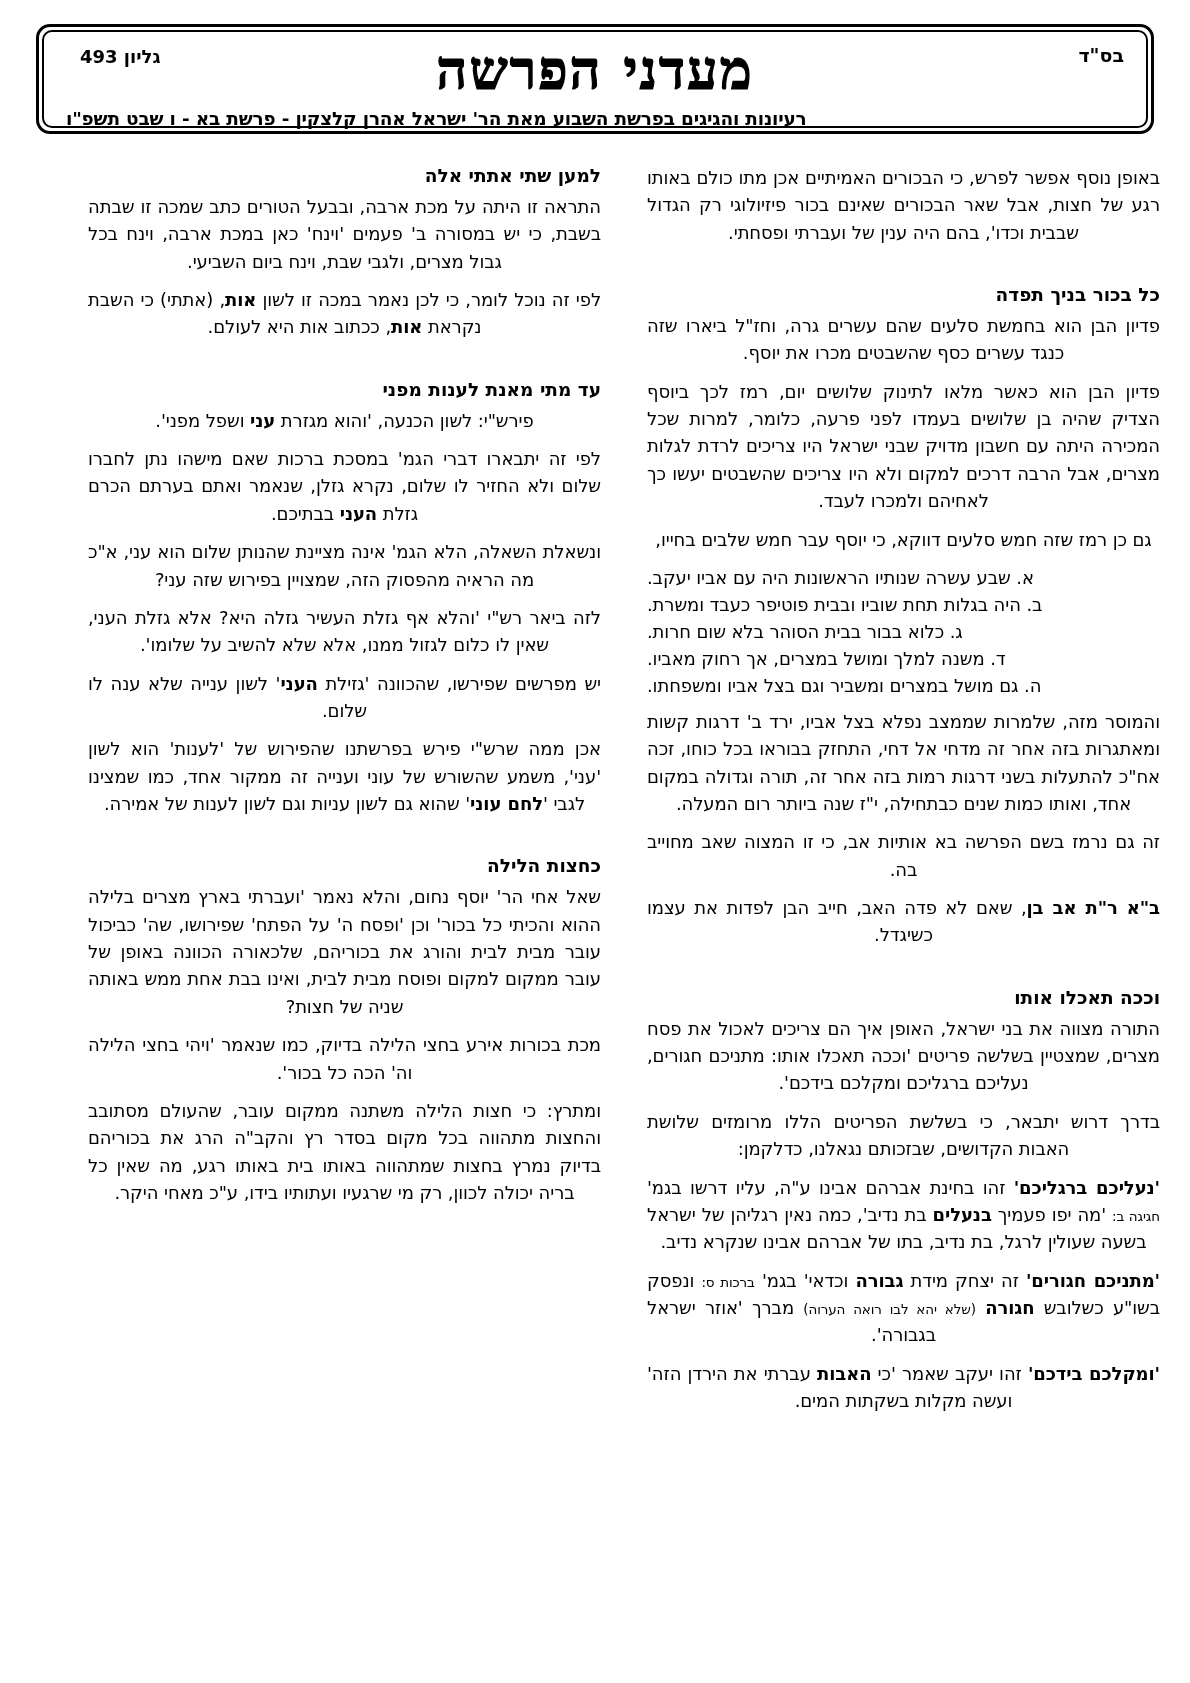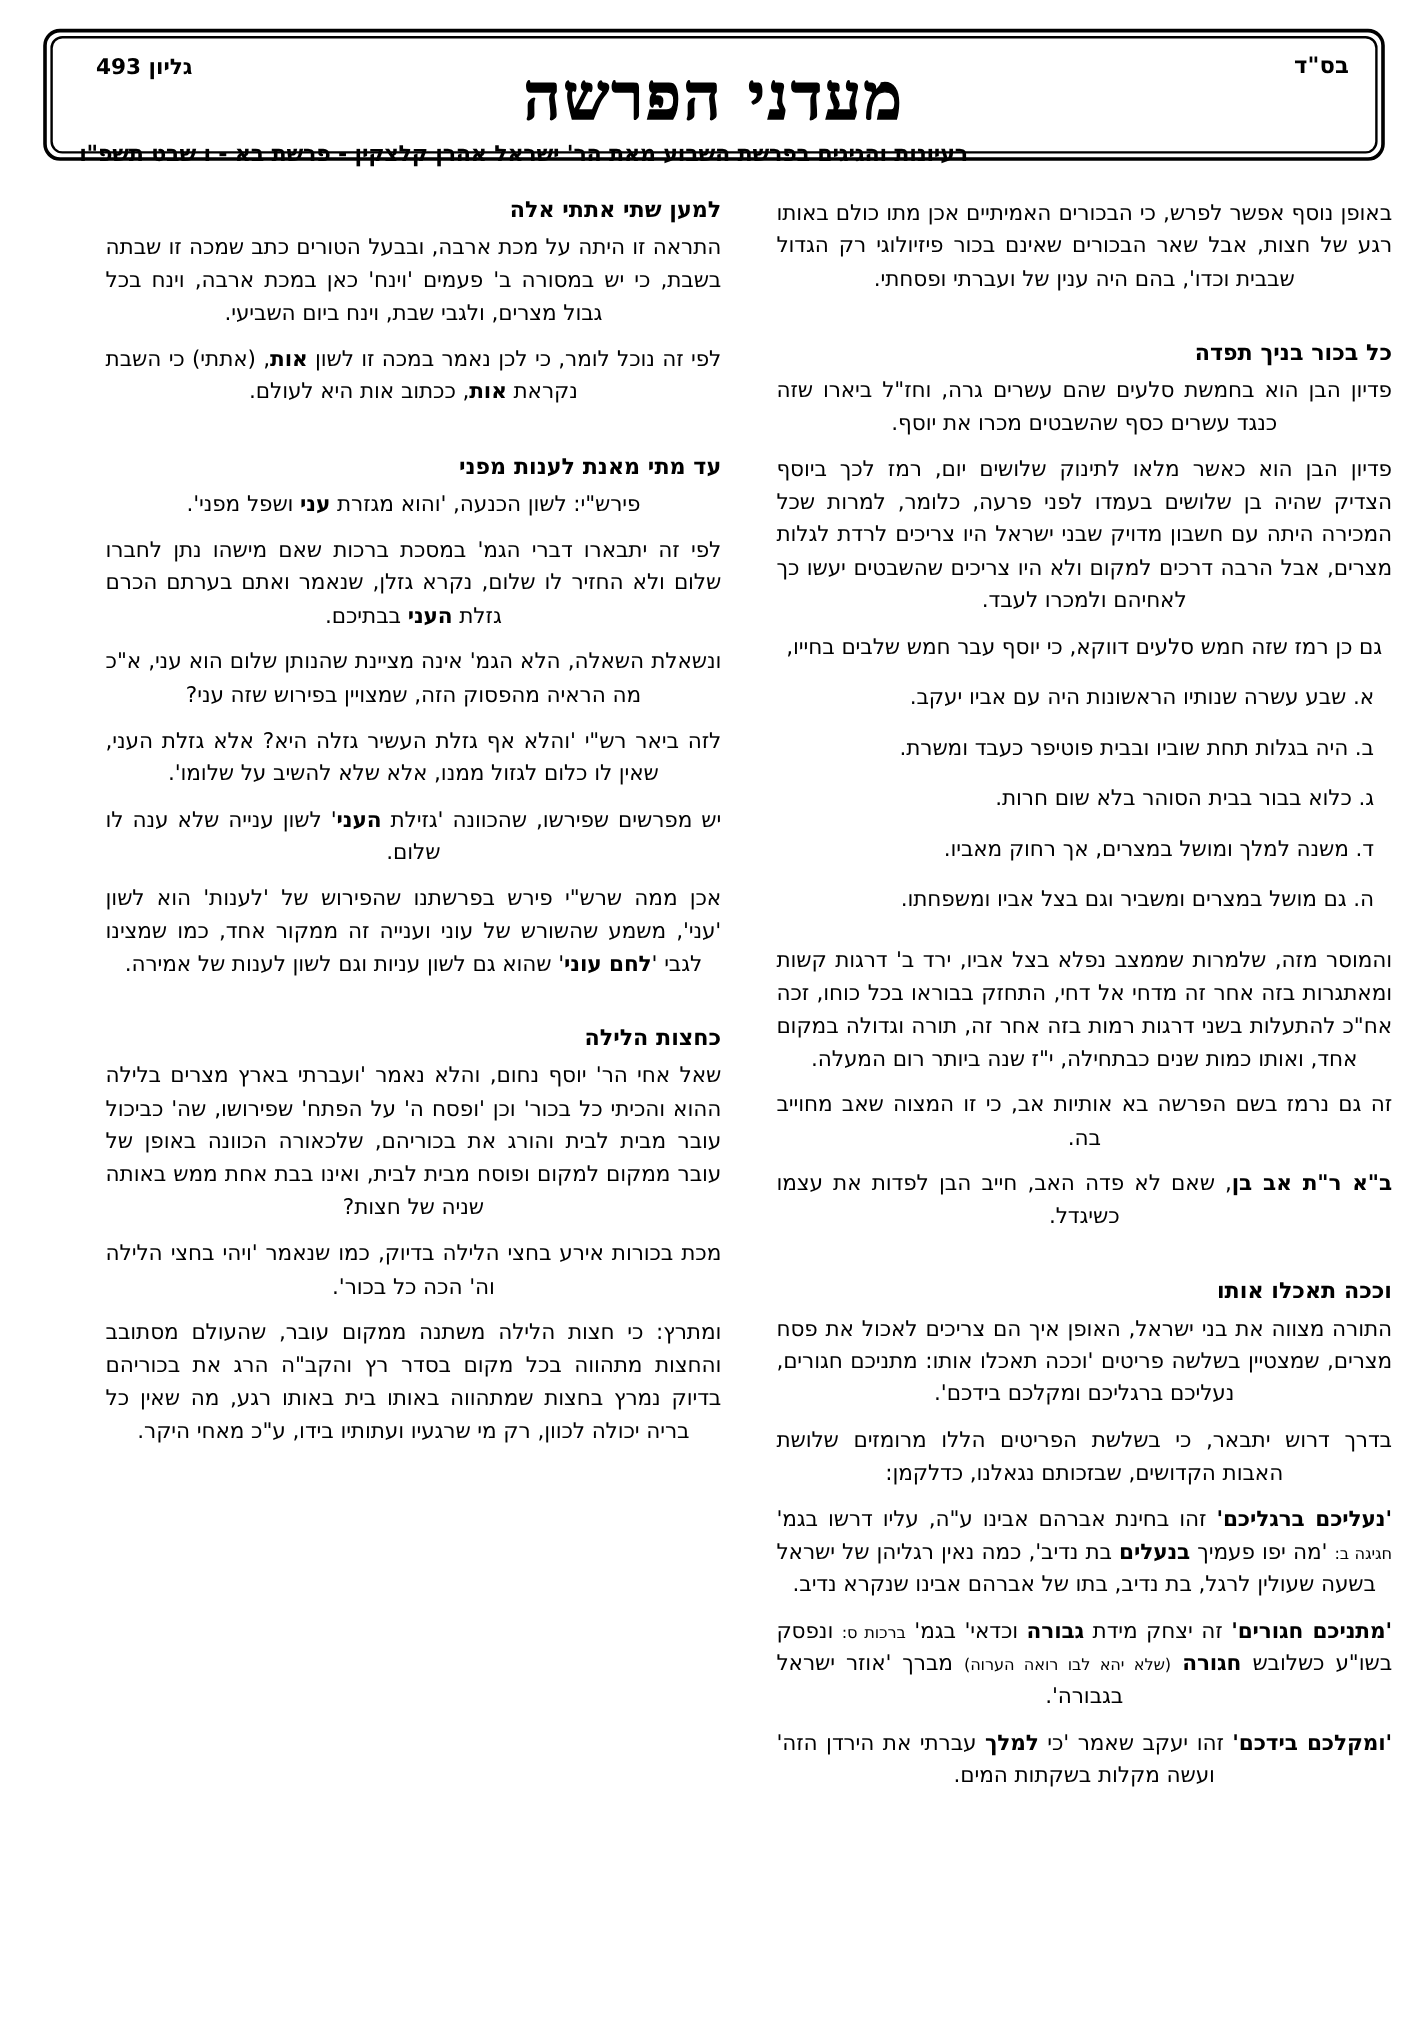--- a/index.html
+++ b/index.html
@@ -60,21 +60,21 @@
     font-weight: bold;
     margin-left: 14px;
   }
   .main-title {
     text-align: center;
     font-family: "DejaVu Serif", "Liberation Serif", serif;
     font-size: 54px;
     font-weight: bold;
     line-height: 1.05;
     letter-spacing: 2px;
-    margin: 10px 0 0 0;
+    margin: 0 0 0 0;
     -webkit-text-stroke: 1.2px #000;
   }
   .subtitle {
     text-align: left;
     font-size: 18.5px;
     font-weight: bold;
     margin-top: 9px;
     letter-spacing: -0.2px;
   }
 
@@ -101,22 +101,22 @@
     font-size: 18px;
     line-height: 1.52;
     text-align: justify;
     text-align-last: center;
     margin: 0 0 11px 0;
     letter-spacing: -0.1px;
   }
   .listline {
     font-size: 18px;
     line-height: 1.5;
-    text-align: right;
-    margin: 15px;
+    text-align: left;
+    margin: 0;
     letter-spacing: -0.1px;
   }
   .gap-small { height: 9px; }
   .gap-block { height: 26px; }
   b, strong { font-weight: bold; }
   .cite {
     font-size: 13.5px;
     font-weight: normal;
   }
 </style>
@@ -160,21 +160,21 @@
       <p class="para">זה גם נרמז בשם הפרשה בא אותיות אב, כי זו המצוה שאב מחוייב בה.</p>
       <p class="para"><b>ב"א ר"ת אב בן</b>, שאם לא פדה האב, חייב הבן לפדות את עצמו כשיגדל.</p>
 
       <div class="gap-block"></div>
 
       <div class="sec-head">וככה תאכלו אותו</div>
       <p class="para">התורה מצווה את בני ישראל, האופן איך הם צריכים לאכול את פסח מצרים, שמצטיין בשלשה פריטים 'וככה תאכלו אותו: מתניכם חגורים, נעליכם ברגליכם ומקלכם בידכם'.</p>
       <p class="para">בדרך דרוש יתבאר, כי בשלשת הפריטים הללו מרומזים שלושת האבות הקדושים, שבזכותם נגאלנו, כדלקמן:</p>
       <p class="para"><b>'נעליכם ברגליכם'</b> זהו בחינת אברהם אבינו ע"ה, עליו דרשו בגמ' <span class="cite">חגיגה ב:</span> 'מה יפו פעמיך <b>בנעלים</b> בת נדיב', כמה נאין רגליהן של ישראל בשעה שעולין לרגל, בת נדיב, בתו של אברהם אבינו שנקרא נדיב.</p>
       <p class="para"><b>'מתניכם חגורים'</b> זה יצחק מידת <b>גבורה</b> וכדאי' בגמ' <span class="cite">ברכות ס:</span> ונפסק בשו"ע כשלובש <b>חגורה</b> <span class="cite">(שלא יהא לבו רואה הערוה)</span> מברך 'אוזר ישראל בגבורה'.</p>
-      <p class="para"><b>'ומקלכם בידכם'</b> זהו יעקב שאמר 'כי <b>למלך</b> עברתי את הירדן הזה' ועשה מקלות בשקתות המים.</p>
+      <p class="para"><b>'ומקלכם בידכם'</b> זהו יעקב שאמר 'כי <b>האבות</b> עברתי את הירדן הזה' ועשה מקלות בשקתות המים.</p>
     </div>
 
     <div class="col">
 
       <div class="sec-head">למען שתי אתתי אלה</div>
       <p class="para">התראה זו היתה על מכת ארבה, ובבעל הטורים כתב שמכה זו שבתה בשבת, כי יש במסורה ב' פעמים 'וינח' כאן במכת ארבה, וינח בכל גבול מצרים, ולגבי שבת, וינח ביום השביעי.</p>
       <p class="para">לפי זה נוכל לומר, כי לכן נאמר במכה זו לשון <b>אות</b>, (אתתי) כי השבת נקראת <b>אות</b>, ככתוב אות היא לעולם.</p>
 
       <div class="gap-block"></div>
 

